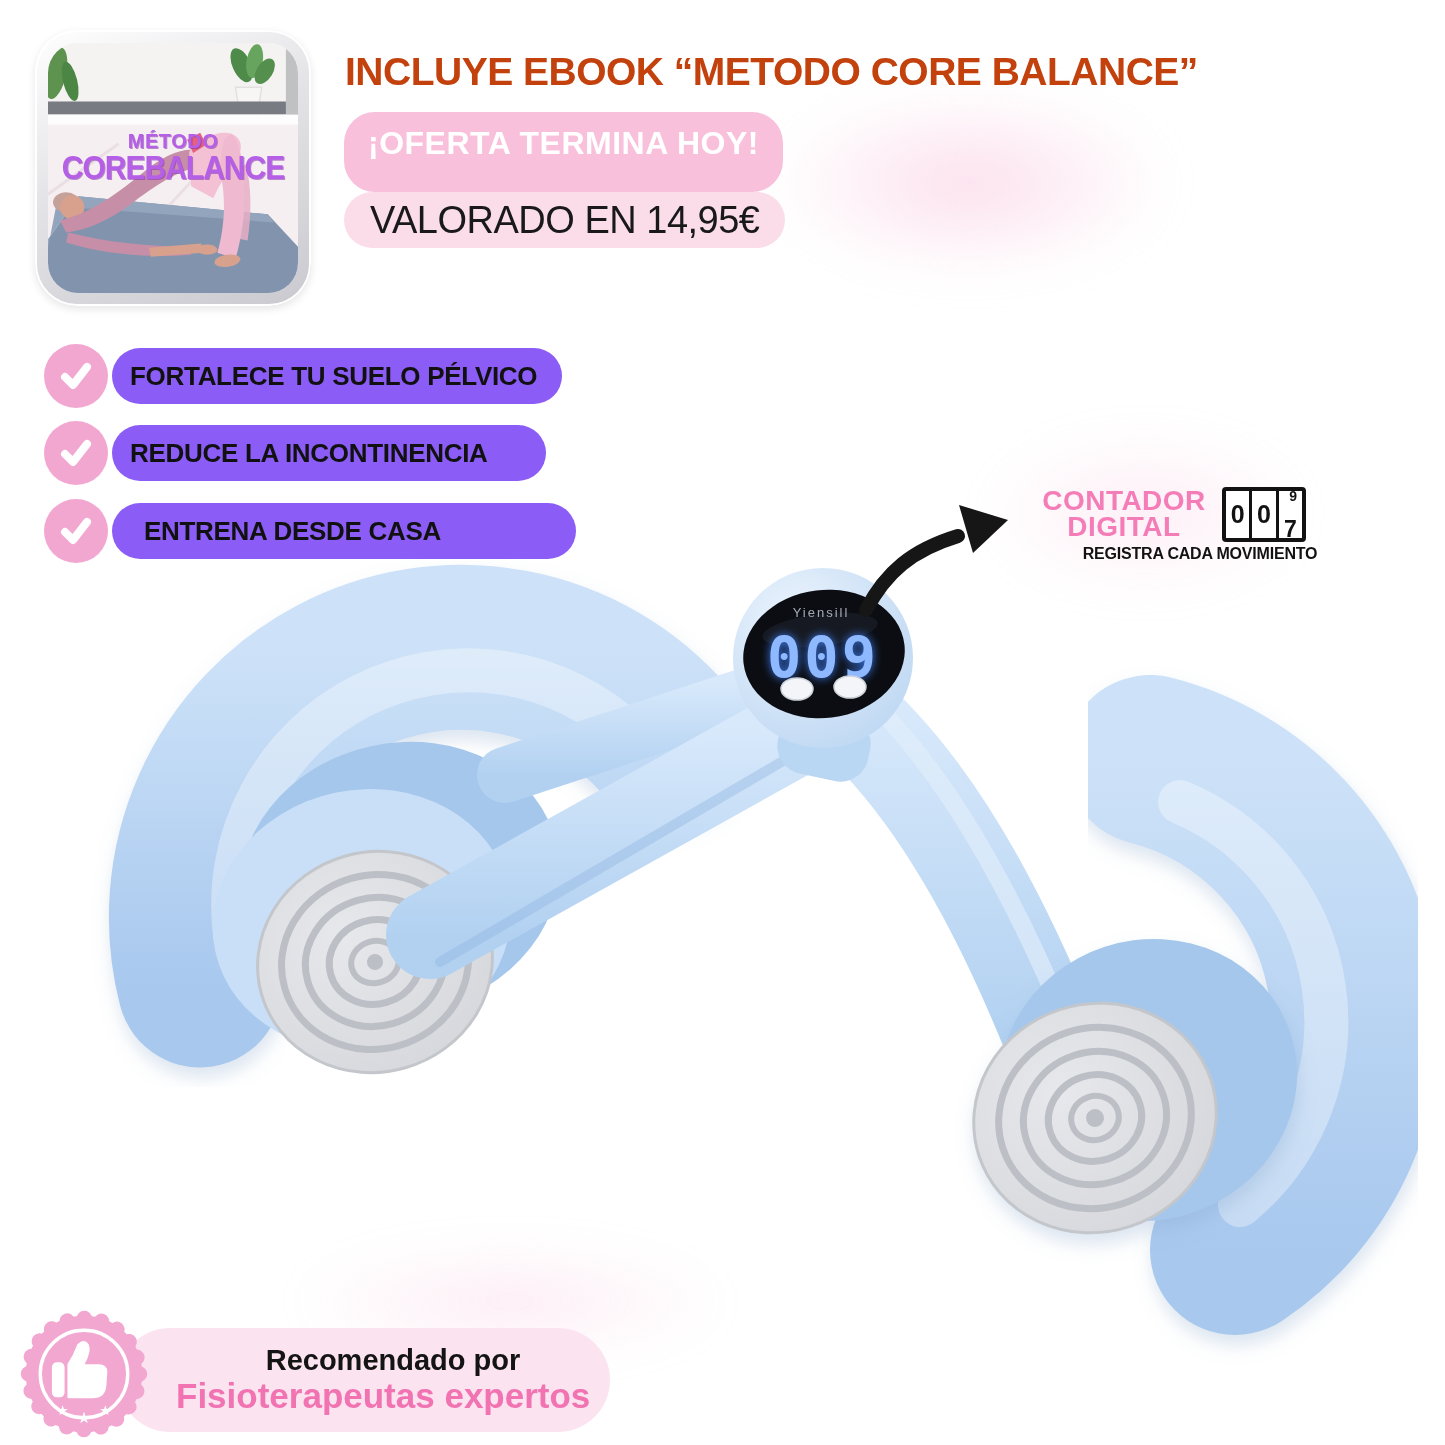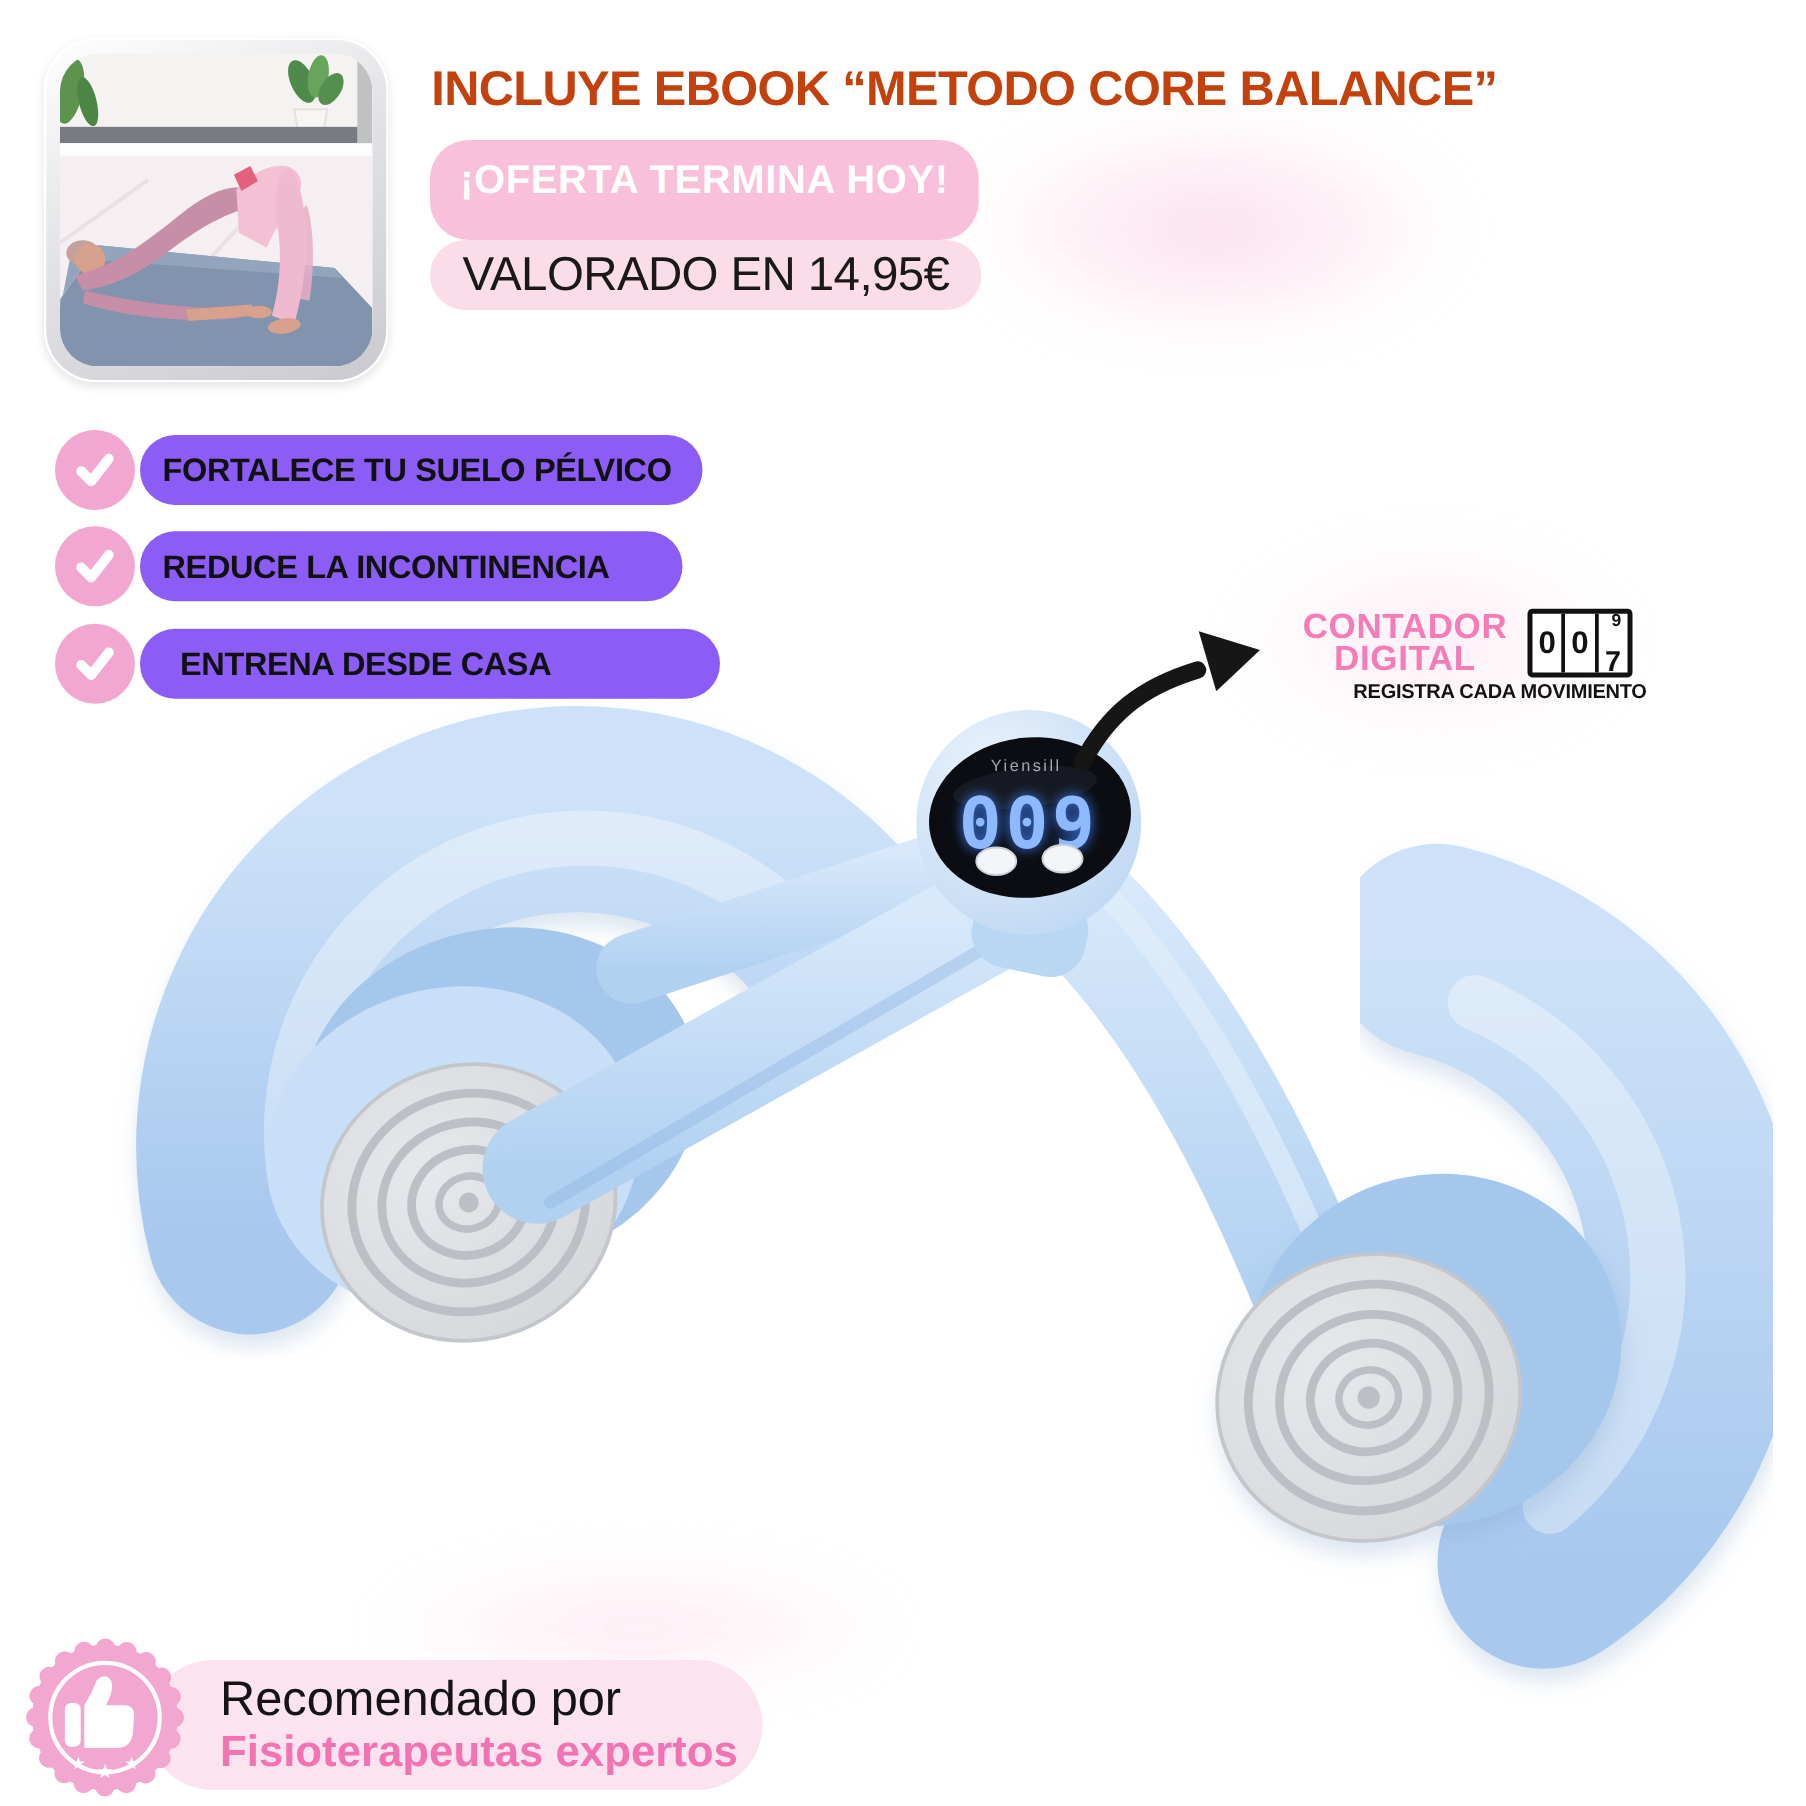--- a/index.html
+++ b/index.html
@@ -67,21 +67,21 @@
   .brand{font-family:"Liberation Sans",sans-serif;font-size:13px;fill:#c9d1dd;opacity:.8;
          text-anchor:middle;letter-spacing:2px;}
   .digits{font-family:"DejaVu Sans Mono",monospace;font-weight:bold;font-size:57px;
          fill:#8fb9ff;text-anchor:middle;letter-spacing:3px;}
   .glowd{fill:#3d7bf0;}
 
   
   .rec-pill{position:absolute;left:118px;top:1328px;width:492px;height:104px;border-radius:52px;
          background:#FCE3F0;display:flex;flex-direction:column;justify-content:center;
          padding-left:58px;box-sizing:border-box;gap:3px;}
-  .rec-l1{font-size:39px;font-weight:400;color:#141414;line-height:1.05;}
+  .rec-l1{font-size:29px;font-weight:700;color:#141414;line-height:1.05;text-align:center;}
   .rec-l2{font-size:35px;font-weight:700;color:#F173B2;line-height:1.05;}
   .rec-badge{position:absolute;left:14px;top:1304px;width:140px;height:140px;}
 </style>
 </head>
 <body>
 
 <div class="stage">
 
   <div class="blob blob1"></div>
   <div class="blob blob2"></div>
@@ -111,20 +111,24 @@
         <path d="M 12 176 C 45 168 70 148 95 128 C 112 114 128 106 142 106 L 152 122 C 130 126 105 142 82 160 C 60 176 38 186 18 188 Z" fill="#c78ea8"></path>
         <path d="M 20 188 C 60 198 100 202 140 202 L 142 210 C 95 214 50 208 18 198 Z" fill="#c78ea8"></path>
         <path d="M 100 203 L 152 199 L 154 208 L 102 212 Z" fill="#d7a18d"></path>
         <ellipse cx="158" cy="205" rx="10" ry="5" fill="#d7a18d"></ellipse>
         <path d="M 196 120 C 202 140 202 170 198 196 L 188 194 C 193 170 193 144 189 126 Z" fill="#e8aec6" opacity=".85"></path>
         <path d="M 140 108 C 152 94 170 86 182 90 C 192 94 194 104 188 114 C 178 128 170 140 164 154 L 142 142 Z" fill="#f3c0d4"></path>
         <path d="M 182 90 C 192 100 196 130 195 158 C 194 182 190 200 186 214 L 168 208 C 174 188 177 160 172 134 C 170 120 172 104 176 94 Z" fill="#efb9cf"></path>
         <polygon points="138,96 151,89 157,101 144,109" fill="#e4607f"></polygon>
         <ellipse cx="178" cy="216" rx="13" ry="6" fill="#d7a18d" transform="rotate(-8 178 216)"></ellipse>
       </svg>
+      <div class="thumb-overlay">
+        <div class="l1">MÉTODO</div>
+        <div class="l2">COREBALANCE</div>
+      </div>
     </div>
   </div>
 
   <div class="heading">INCLUYE EBOOK “METODO CORE BALANCE”</div>
   <div class="pill offer-pill">¡OFERTA TERMINA HOY!</div>
   <div class="pill value-pill">VALORADO EN 14,95€</div>
 
   <div class="check-circle cc1">
     <svg width="36" height="36" viewBox="0 0 36 36">
       <path d="M 7 19 L 15 27 L 29 9" stroke="#ffffff" stroke-width="8" stroke-linecap="round" stroke-linejoin="round" fill="none"></path>

